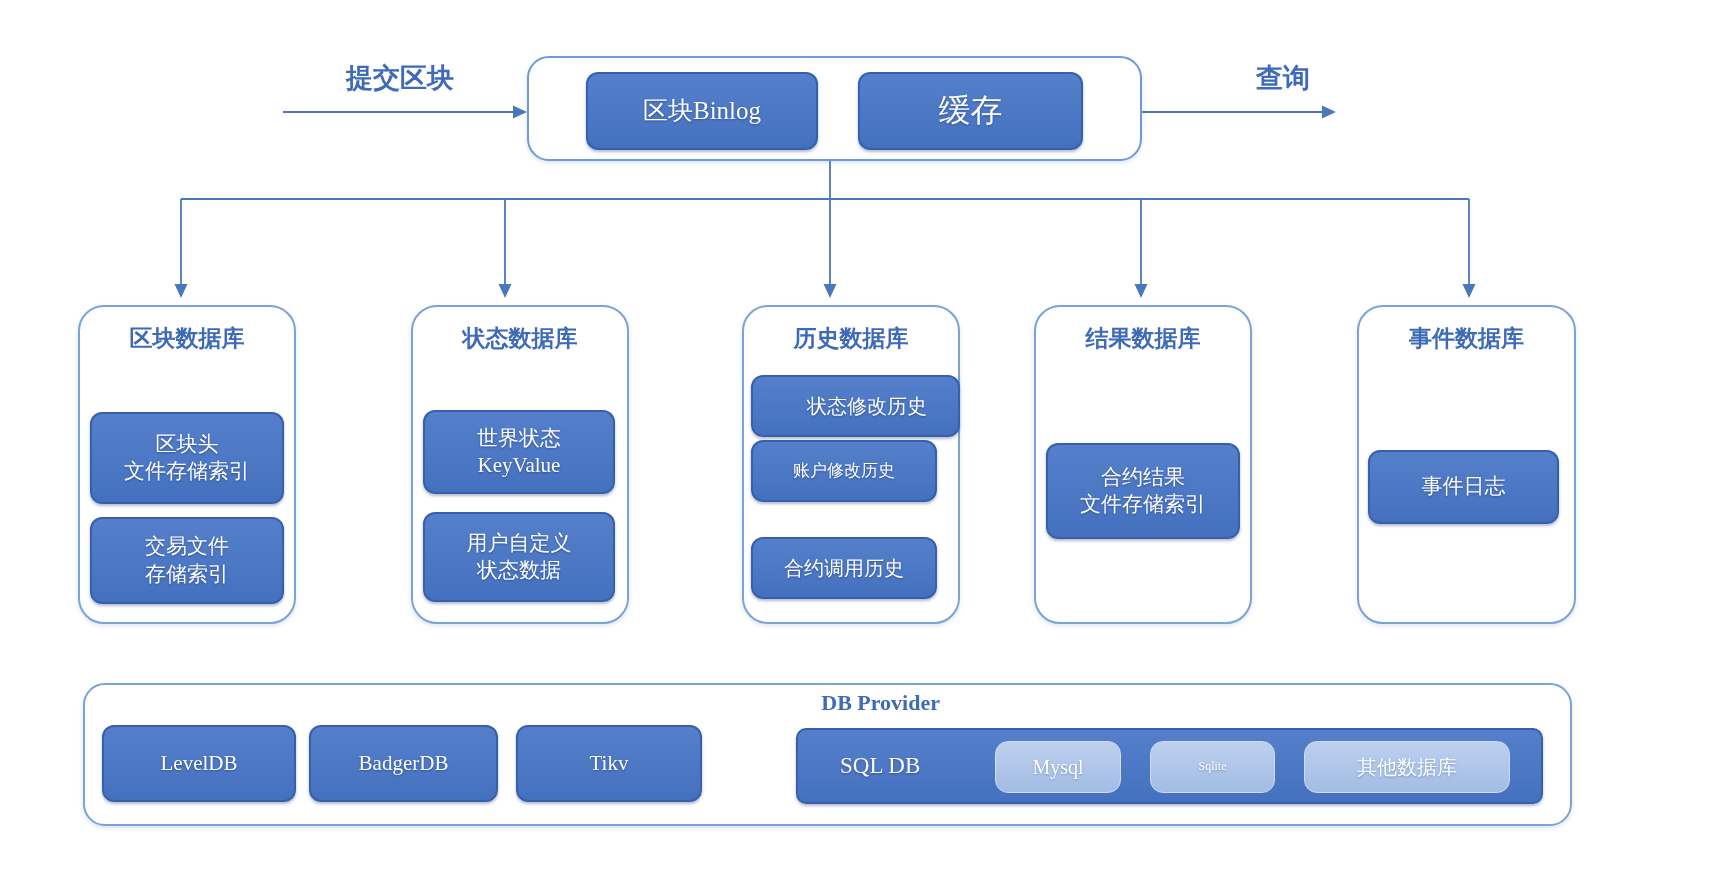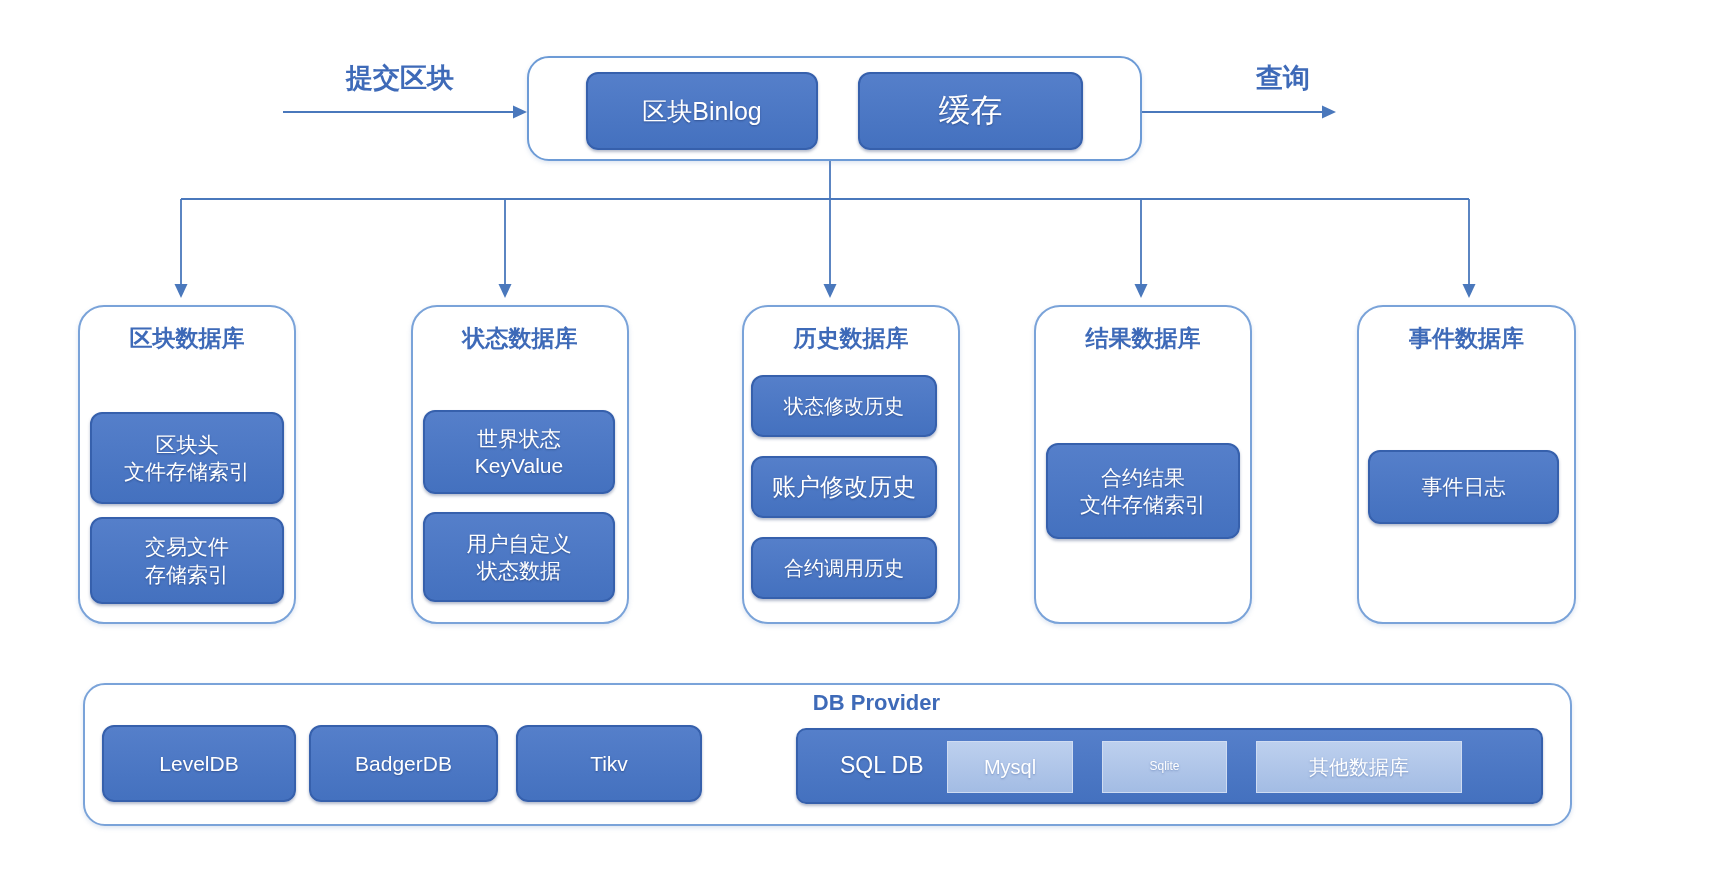--- a/index.html
+++ b/index.html
@@ -1,18 +1,18 @@
 <!DOCTYPE html>
 <html><head>
 <meta charset="utf-8">
 <style>
   html,body{margin:0;padding:0;background:#ffffff;}
   #stage{
     position:relative;width:1730px;height:886px;background:#ffffff;overflow:hidden;
-    font-family:Liberation Sans, sans-serif;
+    font-family:Liberation Serif, serif;
   }
   
   .lbl{
     position:absolute;color:#3e6ab8;font-weight:bold;text-align:center;
     text-shadow:0 1px 0 rgba(255,255,255,.6);
   }
   .group{
     position:absolute;background:#ffffff;border:2px solid #7aa3d9;border-radius:26px;
     box-shadow:0 2px 4px rgba(120,150,200,.25);
   }
@@ -20,23 +20,24 @@
     position:absolute;display:flex;align-items:center;justify-content:center;
     background:linear-gradient(180deg,#557fca 0%,#4471bf 100%);
     border:2px solid #3660ac;border-radius:12px;
     color:#ffffff;text-align:center;white-space:pre-line;line-height:1.3;
     box-shadow:0 2px 3px rgba(40,60,110,.35);
     text-shadow:0 1px 2px rgba(20,40,90,.45);
   }
   .node-light{
     position:absolute;display:flex;align-items:center;justify-content:center;
     background:linear-gradient(180deg,#bdd0ee 0%,#a3bce4 100%);
-    border:1px solid #cfdcf2;border-radius:0;
+    border:1px solid #cfdcf2;border-radius:13px;
     color:#ffffff;text-align:center;
     text-shadow:0 1px 2px rgba(70,100,160,.5);
+    margin-left:48px;
   }
   .db-title{
     position:absolute;left:0;right:0;top:16px;text-align:center;
     color:#3e6ab8;font-weight:bold;font-size:23px;
     text-shadow:0 1px 0 rgba(255,255,255,.6);
   }
   svg.wires{position:absolute;left:0;top:0;pointer-events:none;}
 
   
   #top-group{left:527px;top:56px;width:611px;height:101px;border-radius:22px;border-color:#6d9bd6;}
@@ -49,22 +50,22 @@
   #db-block {left:78px;  top:305px;width:214px;height:315px;}
   #db-state {left:411px; top:305px;width:214px;height:315px;}
   #db-history{left:742px;top:305px;width:214px;height:315px;}
   #db-result{left:1034px;top:305px;width:214px;height:315px;}
   #db-event {left:1357px;top:305px;width:215px;height:315px;}
 
   #blk-b1{left:90px;  top:412px;width:190px;height:88px;font-size:21px;}
   #blk-b2{left:90px;  top:517px;width:190px;height:83px;font-size:21px;}
   #st-b1 {left:423px; top:410px;width:188px;height:80px;font-size:21px;}
   #st-b2 {left:423px; top:512px;width:188px;height:86px;font-size:21px;}
-  #hi-b1 {left:751px; top:375px;width:182px;height:58px;font-size:20px;}
-  #hi-b2 {left:751px; top:456px;width:182px;height:58px;font-size:24px;text-align:right;}
+  #hi-b1 {left:751px; top:375px;width:182px;height:58px;font-size:20px;padding-left:23px;}
+  #hi-b2 {left:751px; top:440px;width:182px;height:58px;font-size:17px;text-align:right;}
   #hi-b3 {left:751px; top:537px;width:182px;height:58px;font-size:20px;}
   #re-b1 {left:1046px;top:443px;width:190px;height:92px;font-size:21px;}
   #ev-b1 {left:1368px;top:450px;width:187px;height:70px;font-size:21px;}
 
   
   #provider{left:83px;top:683px;width:1485px;height:139px;border-radius:22px;}
   #provider-title{left:780px;top:690px;width:160px;font-size:22px;text-align:right;}
   #node-leveldb {left:102px;top:725px;width:190px;height:73px;font-size:21px;}
   #node-badgerdb{left:309px;top:725px;width:185px;height:73px;font-size:21px;}
   #node-tikv    {left:516px;top:725px;width:182px;height:73px;font-size:21px;}

